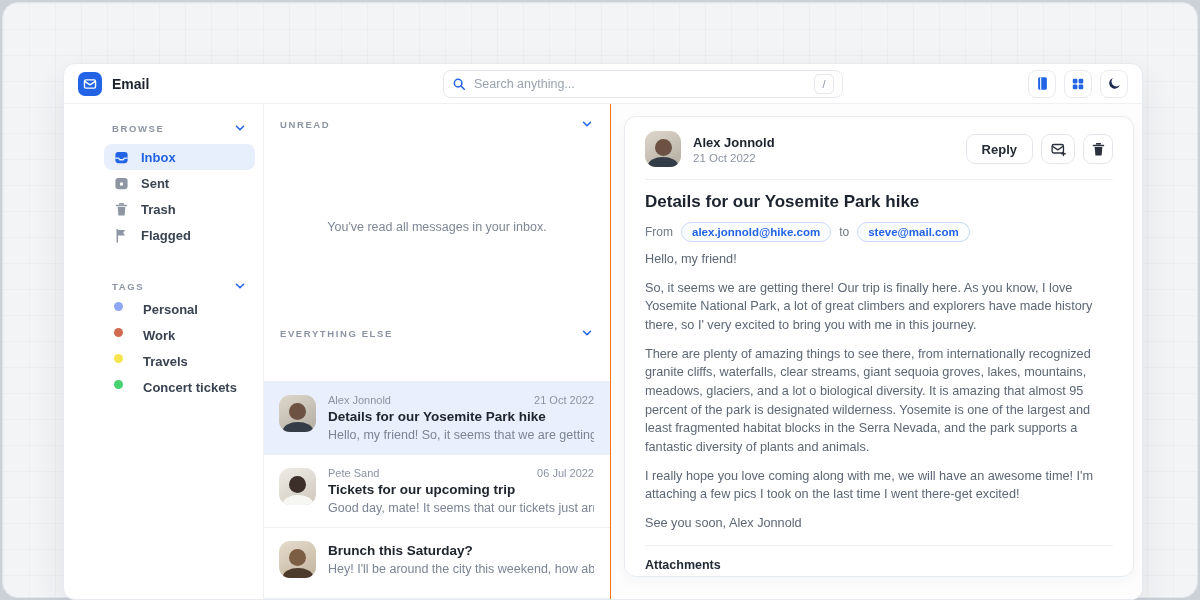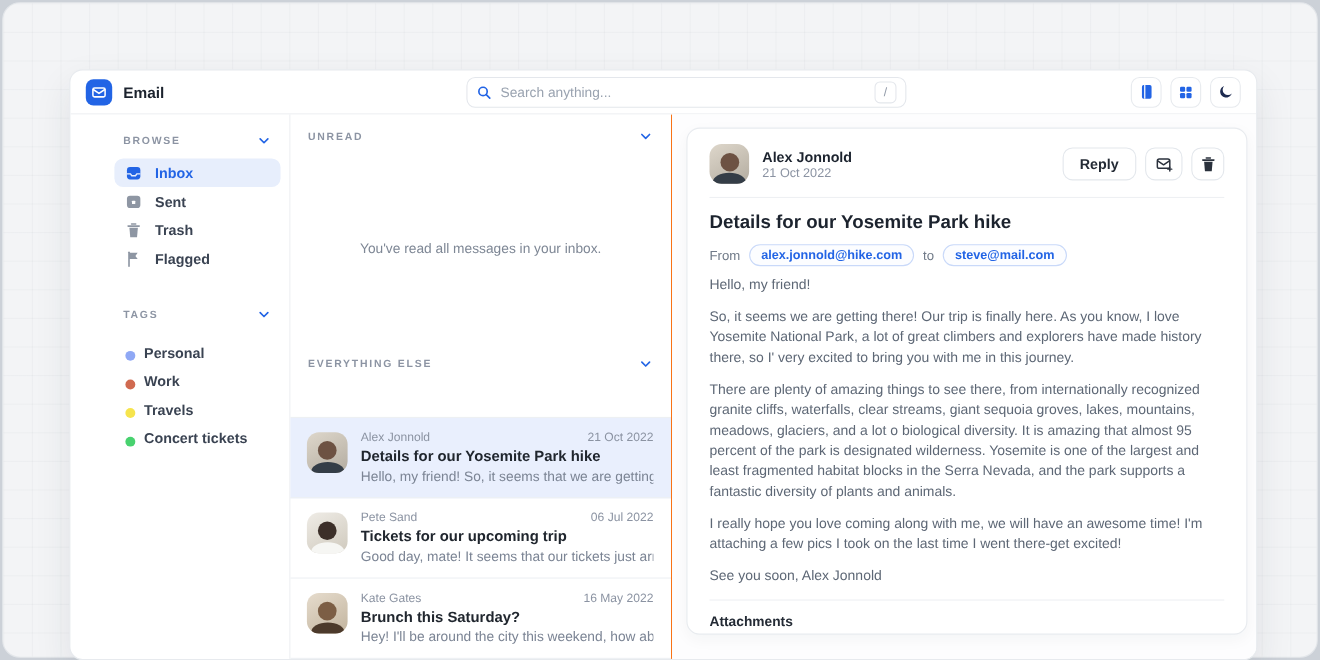--- a/index.html
+++ b/index.html
@@ -30,21 +30,21 @@
     height:40px; flex:none; display:flex; align-items:center;
     padding:0 14px; border-bottom:1px solid #eef0f3; position:relative;
   }
   .logo-badge {
     width:24px; height:24px; border-radius:7px; background:#2264e5;
     display:flex; align-items:center; justify-content:center; flex:none;
   }
   .app-title { font-size:14px; font-weight:bold; color:#1c232e; margin-left:10px; }
 
   .search-wrap {
-    position:absolute; left:360px; width:400px; height:28px;
+    position:absolute; left:379px; width:400px; height:28px;
     border:1px solid #e4e7ec; border-radius:8px; background:#fff;
     display:flex; align-items:center; padding:0 8px;
   }
   .search-wrap input {
     border:none; outline:none; flex:1; font-size:12.5px; color:#3a4352;
     font-family:"Liberation Sans", sans-serif; margin-left:8px; background:transparent;
   }
   .search-wrap input::placeholder { color:#9aa3b0; }
   .kbd-slash {
     width:20px; height:20px; border:1px solid #e4e7ec; border-radius:5px;
@@ -76,21 +76,21 @@
   .nav-item {
     display:flex; align-items:center; gap:12px; height:26px;
     margin:0 8px; padding:0 10px; border-radius:8px; cursor:pointer;
     color:#3a4352; font-size:13px; font-weight:600;
   }
   .nav-item .nav-ic { color:#8e96a3; display:flex; }
   .nav-item.active { background:#e7eefc; color:#2264e5; }
   .nav-item.active .nav-ic { color:#2264e5; }
 
   .tag-item {
-    display:flex; align-items:flex-end; gap:8px; height:26px;
+    display:flex; align-items:flex-start; gap:20px; height:26px;
     margin:0 8px; padding:0 10px; cursor:pointer;
     color:#3a4352; font-size:13px; font-weight:600;
   }
   .tag-dot { width:9px; height:9px; border-radius:50%; flex:none; }
 
   
   .unread-empty {
     height:150px; display:flex; align-items:center; justify-content:center;
     font-size:12.5px; color:#7e8795; padding:0 20px; text-align:center;
   }
@@ -309,24 +309,20 @@
             <div class="ei-top">
               <span class="ei-sender">Pete Sand</span>
               <span class="ei-date">06 Jul 2022</span>
             </div>
             <div class="ei-subject">Tickets for our upcoming trip</div>
             <div class="ei-preview">Good day, mate! It seems that our tickets just arrived...</div>
           </div>
 
           <div class="email-item">
             <span class="avatar avatar-kate"></span>
-            <div class="ei-top">
-              <span class="ei-sender">Kate Gates</span>
-              <span class="ei-date">16 May 2022</span>
-            </div>
             <div class="ei-subject">Brunch this Saturday?</div>
             <div class="ei-preview">Hey! I'll be around the city this weekend, how about a...</div>
           </div>
         </div>
       </div>
 
       <div class="col-detail">
         <div class="detail-card">
 
           <div class="dc-head">

